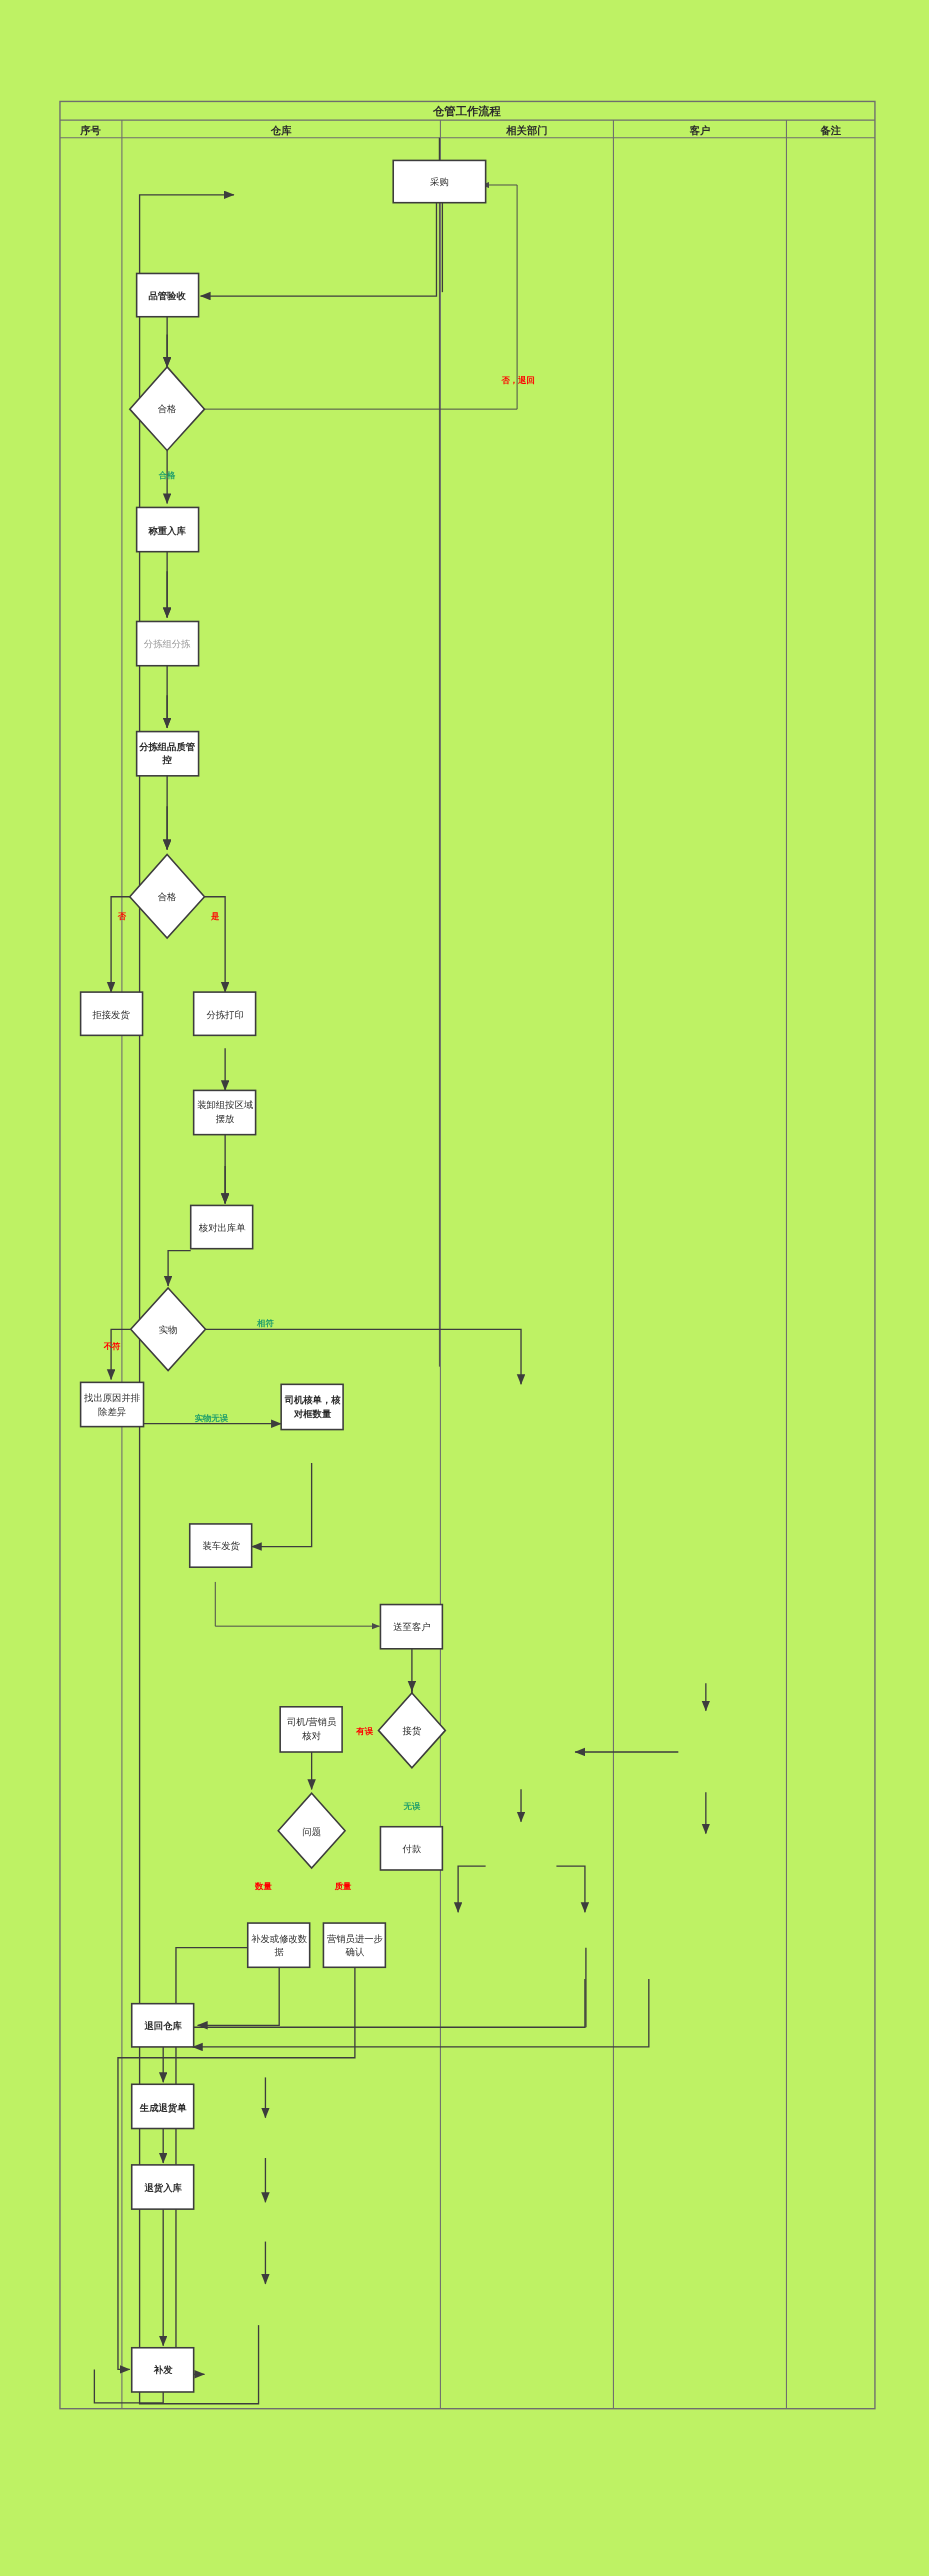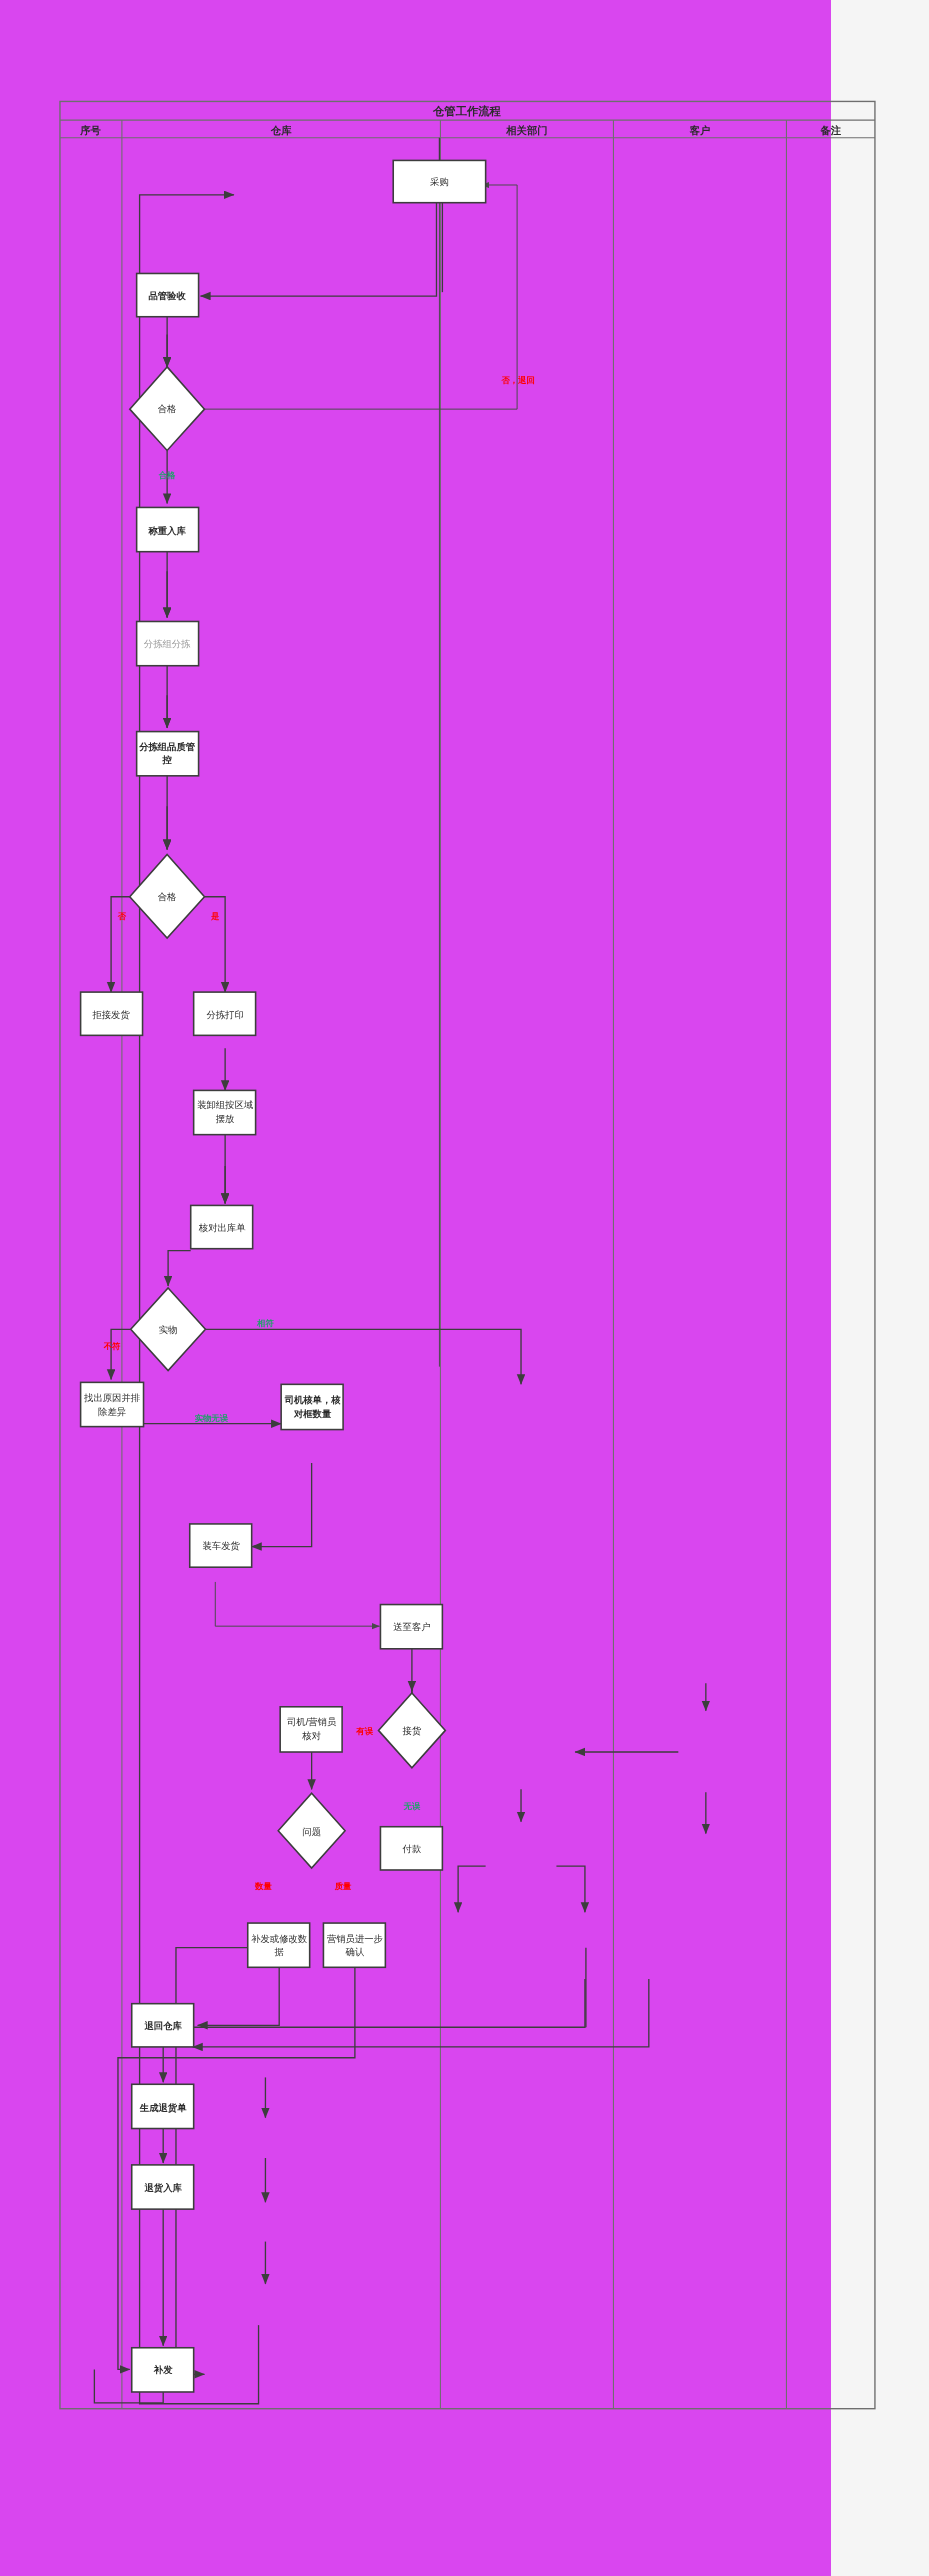--- a/index.html
+++ b/index.html
@@ -11,23 +11,23 @@
   #page {
     position: relative;
     width: 929px;
     height: 2576px;
     background: #f5f5f5;
     overflow: hidden;
   }
   #sheet {
     position: absolute;
     left: 0; top: 0;
-    width: 831px;
+    width: 929px;
     height: 2576px;
-    background: #d946ef;
+    background: #bef264;
   }
   svg#flow {
     position: absolute;
     left: 0; top: 0;
     width: 929px;
     height: 2576px;
     display: block;
   }
   .tbl-line { stroke: #6e6e6e; stroke-width: 1.1; fill: none; }
   .tbl-line-outer { stroke: #6e6e6e; stroke-width: 1.4; fill: none; }

